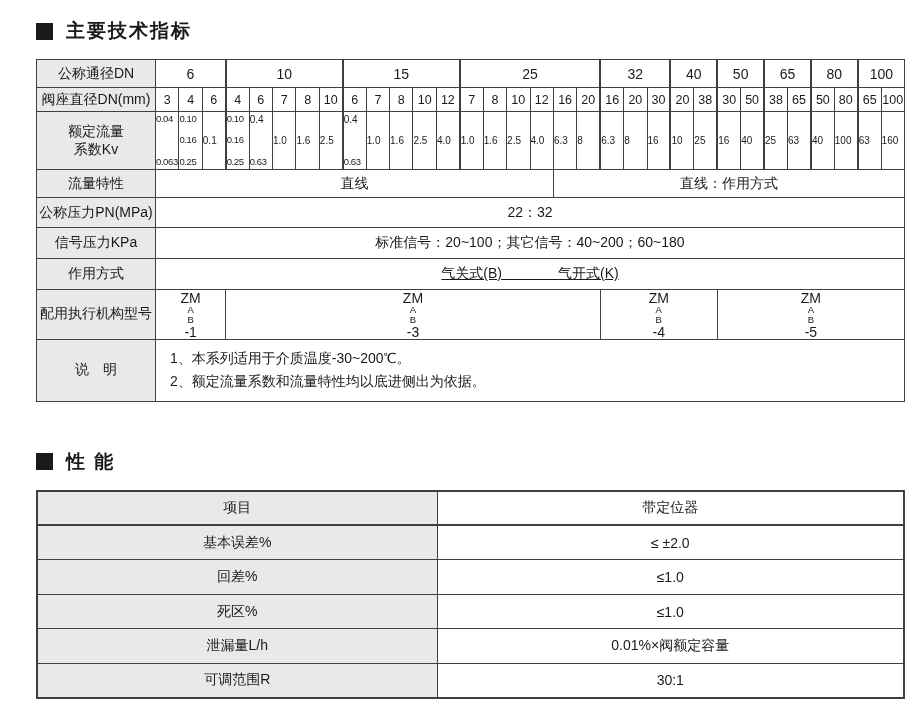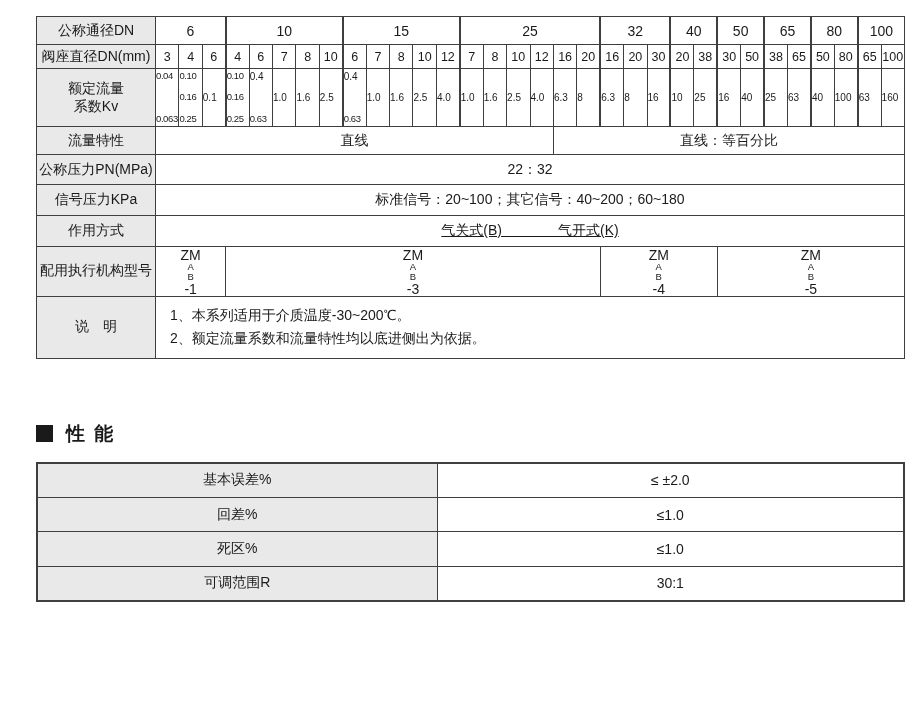--- a/index.html
+++ b/index.html
@@ -60,27 +60,31 @@
   
   #perf-table { width: 869px; border: 2px solid #3f3f3f; margin-top: 12px; }
   #perf-table td {
     border: 1px solid #3f3f3f;
     height: 34.5px; text-align: center; vertical-align: middle;
     font-size: 14px; padding: 0 4px;
   }
   #perf-table tr.hdr td { border-bottom-width: 2px; }
   #perf-table td.item { background: #e9e9e9; }
 
-  .sec2 { margin-top: 62px; }
+  .sec2 { margin-top: 47px; }
 </style>
 </head>
 <body>
 
 <div class="page">
 
+  <div class="section-title">
+    <span class="bullet"></span>
+    <span>主要技术指标</span>
+  </div>
 
   <table id="spec-table">
     <colgroup id="spec-cols">
         <col style="width: 119px;">
         <col>
         <col>
         <col>
         <col>
         <col>
         <col>
@@ -331,21 +335,21 @@
           </td>
           <td class="kv">
             <div class="kv-wrap single">
               <div>160</div>
             </div>
           </td>
         </tr>
         <tr class="r-flow">
           <td class="lbl">流量特性</td>
           <td colspan="17">直线</td>
-          <td colspan="15">直线：等百分比</td>
+          <td colspan="15">直线：作用方式</td>
         </tr>
         <tr class="r-pn">
           <td class="lbl">公称压力PN(MPa)</td>
           <td colspan="32">22：32</td>
         </tr>
         <tr class="r-signal">
           <td class="lbl">信号压力KPa</td>
           <td colspan="32">标准信号：20~100；其它信号：40~200；60~180</td>
         </tr>
         <tr class="r-action">
@@ -403,32 +407,40 @@
     <span class="bullet"></span>
     <span>性 能</span>
   </div>
 
   <table id="perf-table">
     <colgroup>
       <col style="width:400px">
         <col>
     </colgroup>
     <tbody id="perf-body">
+        <tr class="hdr">
+          <td class="item">项目</td>
+          <td>带定位器</td>
+        </tr>
         <tr>
           <td class="item">基本误差%</td>
           <td>≤ ±2.0</td>
         </tr>
         <tr>
           <td class="item">回差%</td>
           <td>≤1.0</td>
         </tr>
         <tr>
           <td class="item">死区%</td>
           <td>≤1.0</td>
         </tr>
         <tr>
+          <td class="item">泄漏量L/h</td>
+          <td>0.01%×阀额定容量</td>
+        </tr>
+        <tr>
           <td class="item">可调范围R</td>
           <td>30:1</td>
         </tr>
       </tbody>
   </table>
 
 </div>
 
 </body></html>

